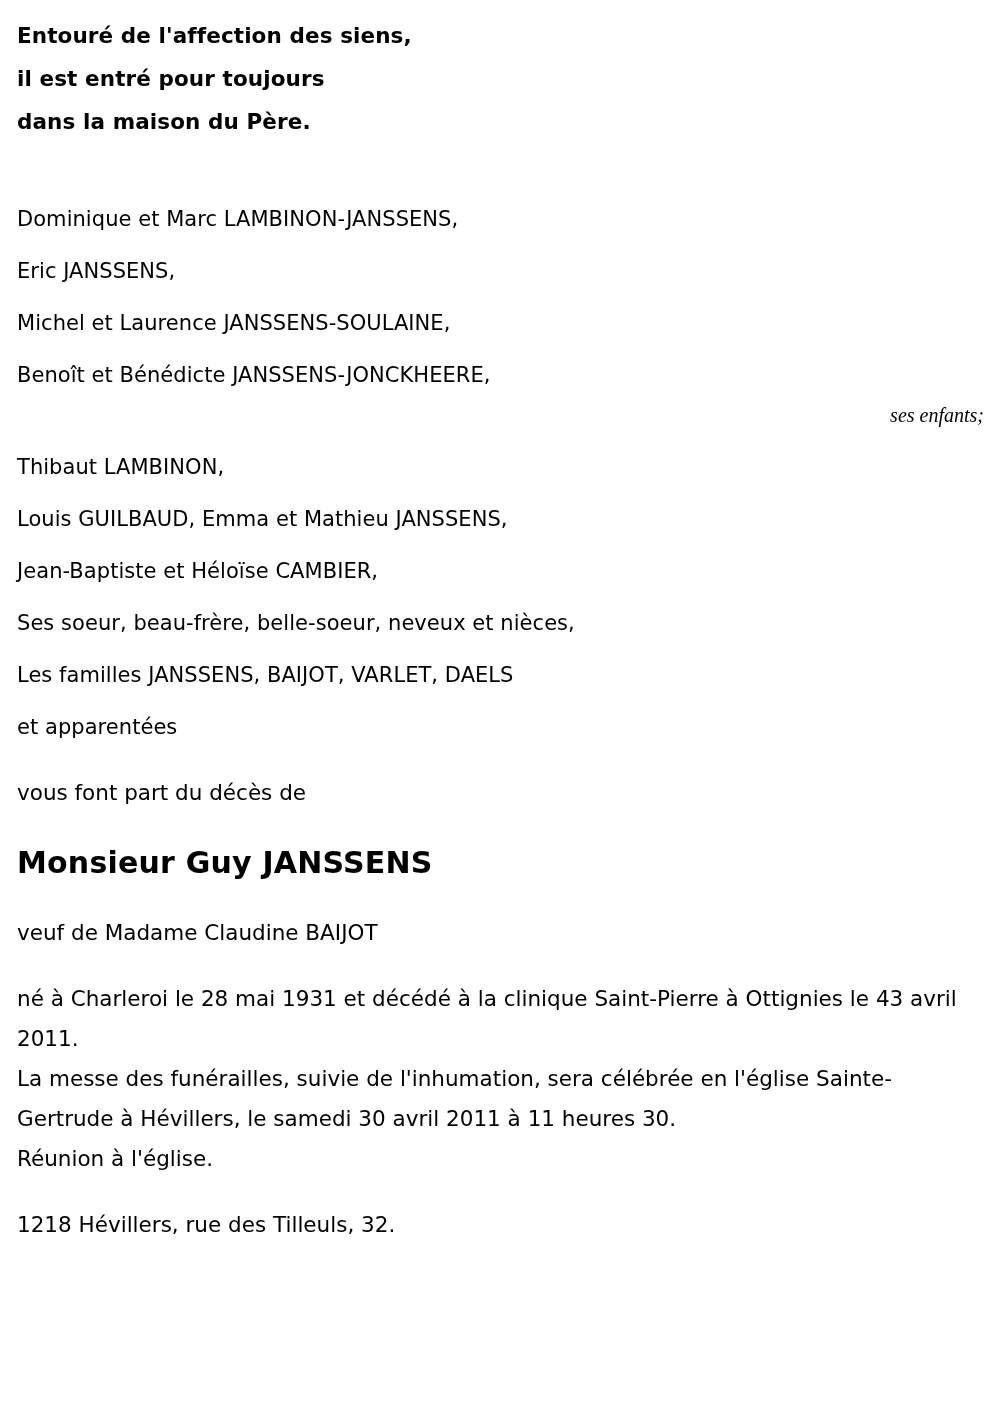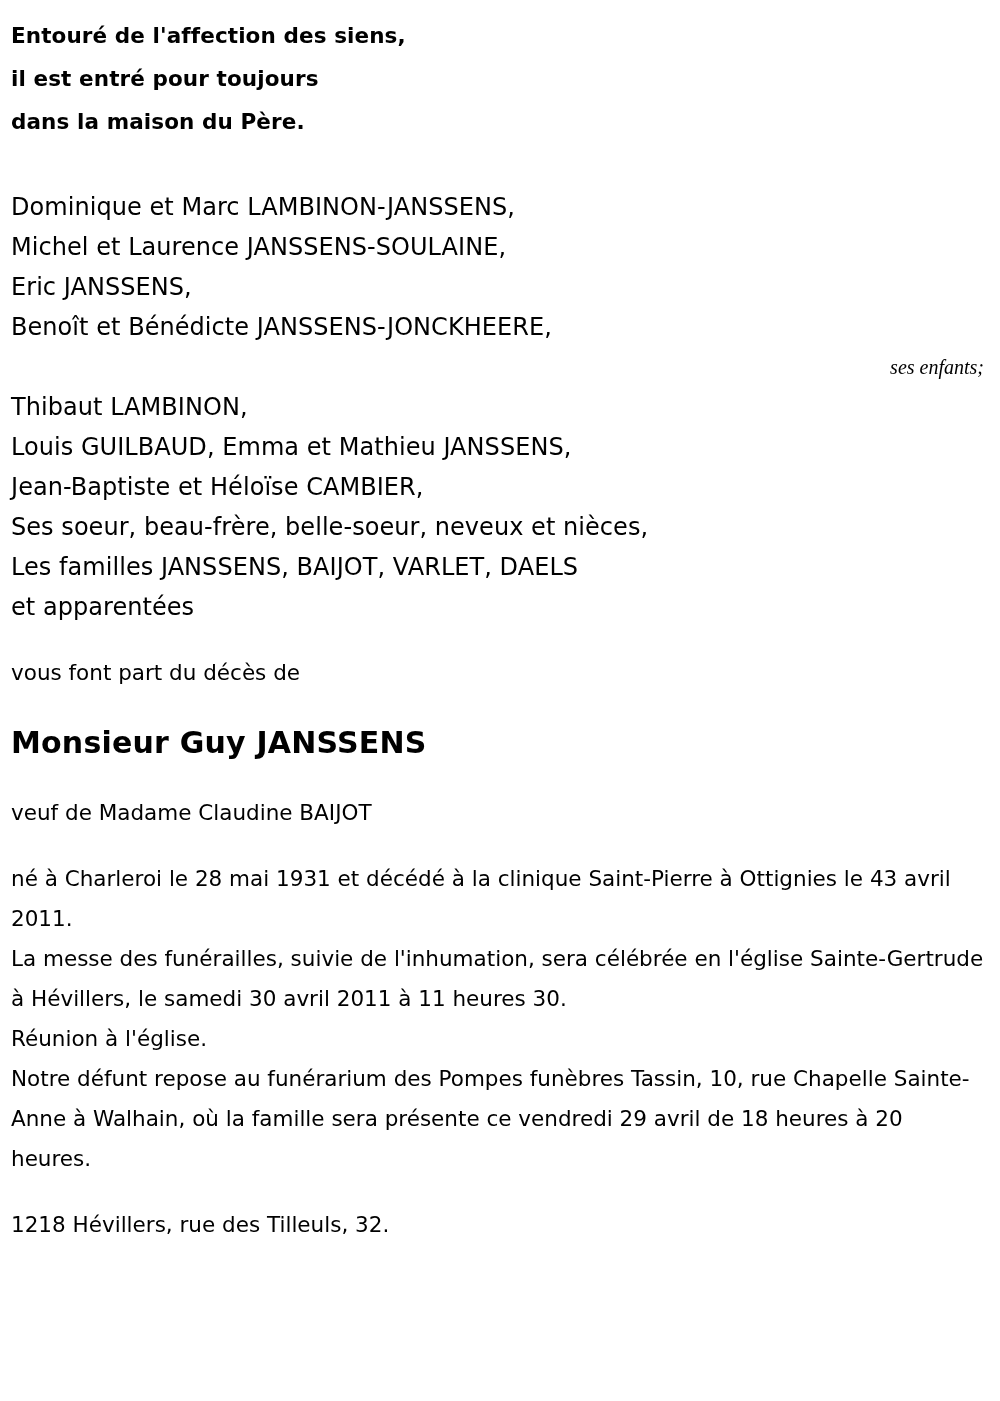--- a/index.html
+++ b/index.html
@@ -12,21 +12,21 @@
     height: 1401px;
     font-family: "DejaVu Sans", sans-serif;
     color: #000000;
     -webkit-font-smoothing: antialiased;
   }
   .page {
     position: relative;
     width: 1000px;
     height: 1401px;
     box-sizing: border-box;
-    padding: 14px 14px 0 11px;
+    padding: 14px 14px 0 17px;
     overflow: hidden;
   }
 
   
   .intro {
     margin: 0 0 0 0;
   }
   .intro .line {
     font-size: 21.5px;
     font-weight: bold;
@@ -36,25 +36,26 @@
   }
 
   .gap-lg { height: 44px; }
   .gap-md { height: 26px; }
 
   
   .block {
     position: relative;
   }
   .block .line {
-    font-size: 24px;
+    font-size: 21px;
     font-weight: normal;
     line-height: 40px;
     letter-spacing: 0.05px;
     white-space: nowrap;
+    margin-top: 12px;
   }
 
   
   .qualifier {
     text-align: right;
     font-style: italic;
     font-size: 20px;
     line-height: 40px;
     padding-right: 2px;
     white-space: nowrap;
@@ -99,22 +100,22 @@
   <div class="intro">
     <div class="line">Entouré de l'affection des siens,</div>
     <div class="line">il est entré pour toujours</div>
     <div class="line">dans la maison du Père.</div>
   </div>
 
   <div class="gap-lg"></div>
 
   <div class="block">
     <div class="line">Dominique et Marc LAMBINON-JANSSENS,</div>
+    <div class="line">Eric JANSSENS,</div>
     <div class="line">Michel et Laurence JANSSENS-SOULAINE,</div>
-    <div class="line">Eric JANSSENS,</div>
     <div class="line">Benoît et Bénédicte JANSSENS-JONCKHEERE,</div>
     <div class="qualifier">ses enfants;</div>
   </div>
 
   <div class="block">
     <div class="line">Thibaut LAMBINON,</div>
     <div class="line">Louis GUILBAUD, Emma et Mathieu JANSSENS,</div>
     <div class="line">Jean-Baptiste et Héloïse CAMBIER,</div>
   </div>
 
@@ -134,19 +135,18 @@
 
   <div class="gap-md"></div>
 
   <div class="widow">veuf de Madame Claudine BAIJOT</div>
 
   <div class="gap-md"></div>
 
   <div class="para">né à Charleroi le 28 mai 1931 et décédé à la clinique Saint-Pierre à Ottignies le 43 avril 2011.</div>
   <div class="para">La messe des funérailles, suivie de l'inhumation, sera célébrée en l'église Sainte-Gertrude à Hévillers, le samedi 30 avril 2011 à 11 heures 30.</div>
   <div class="para">Réunion à l'église.</div>
-  <div class="para">Notre défunt repose au funérarium des Pompes funèbres Tassin, 10, rue Chapelle Sainte-Anne à Walhain, où la famille sera présente ce vendredi 29 avril de 18 heures à 20 heures.</div>
 
   <div class="gap-md"></div>
 
   <div class="address">1218 Hévillers, rue des Tilleuls, 32.</div>
 
 </div>
 
 </body></html>

